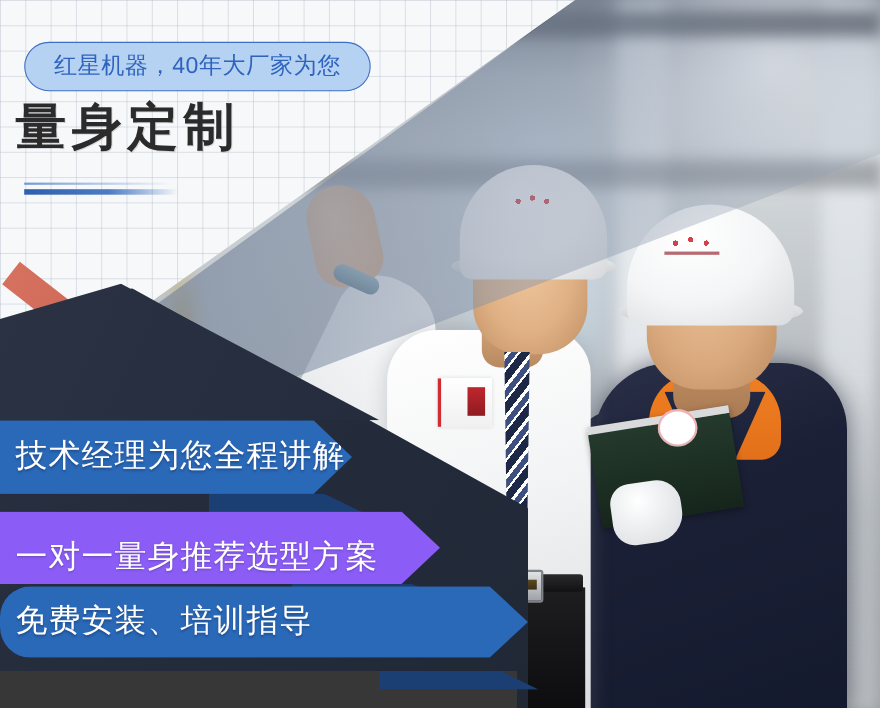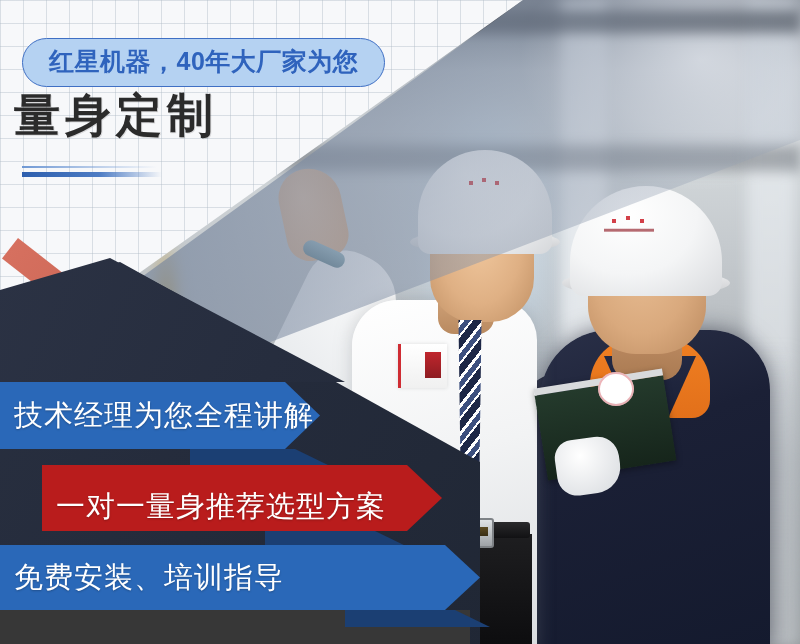--- a/index.html
+++ b/index.html
@@ -258,26 +258,25 @@
     clip-path:polygon(0 0, 470px 0, 470px 34px, 0 34px);
   }
 
   
   .badge{
     position:absolute; left:22px; top:38px;
     padding:10px 26px 12px 26px;
     border:1.6px solid #3f6fc4;
     border-radius:26px;
     background:#b5d2f2;
-    font-size:25px;
+    font-size:21px;
     line-height:1;
     color:#2f63bd;
     letter-spacing:.5px;
     white-space:nowrap;
-    font-weight:bold;
   }
 
   
   .headline{
     position:absolute; left:14px; top:92px;
     font-size:46px;
     font-weight:bold;
     color:#2b2b2b;
     letter-spacing:5px;
     line-height:1;
@@ -306,25 +305,25 @@
     font-size:29px;
     line-height:1;
     letter-spacing:1px;
     padding-left:14px;
     white-space:nowrap;
     text-shadow:0 1px 2px rgba(0,0,0,.25);
   }
   .bar-1{ left:0; top:382px; width:320px;
     clip-path:polygon(0 0, 285px 0, 320px 33.5px, 285px 67px, 0 67px); }
   .bar-2{ left:0; top:465px; width:400px; height:82px;
-    background:#b91c1c;
-    clip-path:polygon(0 0, 365px 0, 400px 33px, 365px 66px, 0 66px);margin-left:42px; }
-  .bar-3{ left:0; top:545px; width:480px; height:65px;
+    background:#8b5cf6;
+    clip-path:polygon(0 0, 365px 0, 400px 33px, 365px 66px, 0 66px); }
+  .bar-3{ left:0; top:533px; width:480px; height:65px;
     background:#2a68b8;
-    clip-path:polygon(0 0, 445px 0, 480px 32.5px, 445px 65px, 0 65px); }
+    clip-path:polygon(0 0, 445px 0, 480px 32.5px, 445px 65px, 0 65px);border-radius:28px; }
 
   
   .bar-shadow{
     position:absolute;
     background:#1b3f73;
     height:17px;
   }
   .sh-1{ left:190px; top:449px; width:140px;
     clip-path:polygon(0 0, 105px 0, 140px 17px, 0 17px); }
   .sh-2{ left:265px; top:531px; width:145px;

